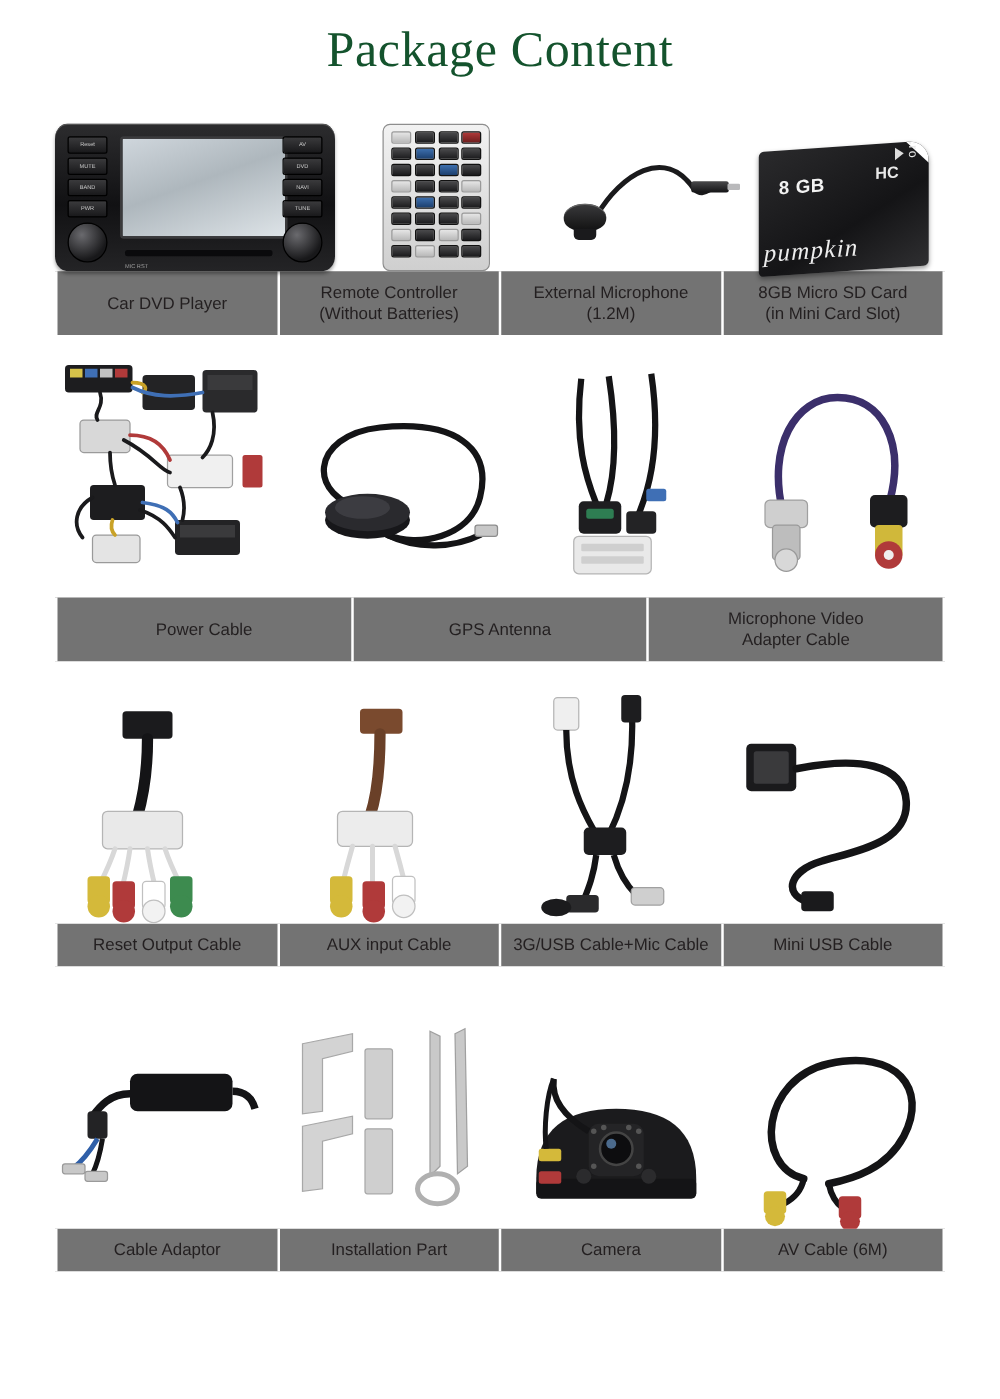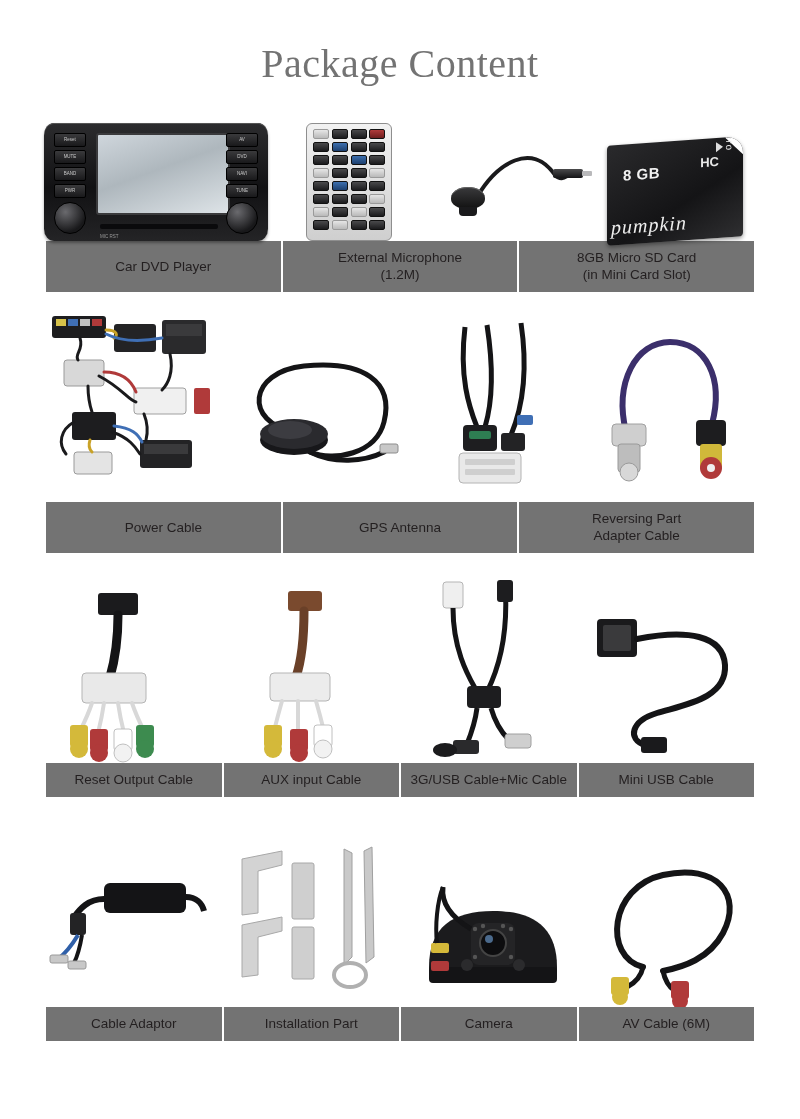--- a/index.html
+++ b/index.html
@@ -20,22 +20,22 @@
     height: 1119px;
     position: relative;
     background: #fff;
   }
   .page-title {
     text-align: center;
     font-family: "Liberation Serif", serif;
     font-size: 40px;
     font-weight: normal;
     letter-spacing: 0.5px;
-    color: #737373;
-    padding-top: 40px;
+    color: #14532d;
+    padding-top: 16px;
     margin: 0 0 18px 0;
   }
 
   
   .row {
     position: relative;
     margin: 0 44px 0 44px;
   }
   .imgband {
     display: flex;
@@ -309,20 +309,26 @@
         </div>
       </div>
 
     </div>
 
     <div class="labelband">
       <div class="labelcell">
         <span>
           <span>Car DVD Player</span>
           <span></span>
+        </span>
+      </div>
+      <div class="labelcell">
+        <span>
+          <span>Remote Controller</span>
+          <span>(Without Batteries)</span>
         </span>
       </div>
       <div class="labelcell">
         <span>
           <span>External Microphone</span>
           <span>(1.2M)</span>
         </span>
       </div>
       <div class="labelcell">
         <span>
@@ -417,21 +423,21 @@
             <span>Power Cable</span>
           </span>
       </div>
       <div class="labelcell">
         <span>
             <span>GPS Antenna</span>
           </span>
       </div>
       <div class="labelcell">
         <span>
-          <span>Reversing Part</span>
+          <span>Microphone Video</span>
           <span>Adapter Cable</span>
         </span>
       </div>
     </div>
   </div>
 
   <div class="row row3">
     <div class="imgband">
 
       <div class="cellimg">

